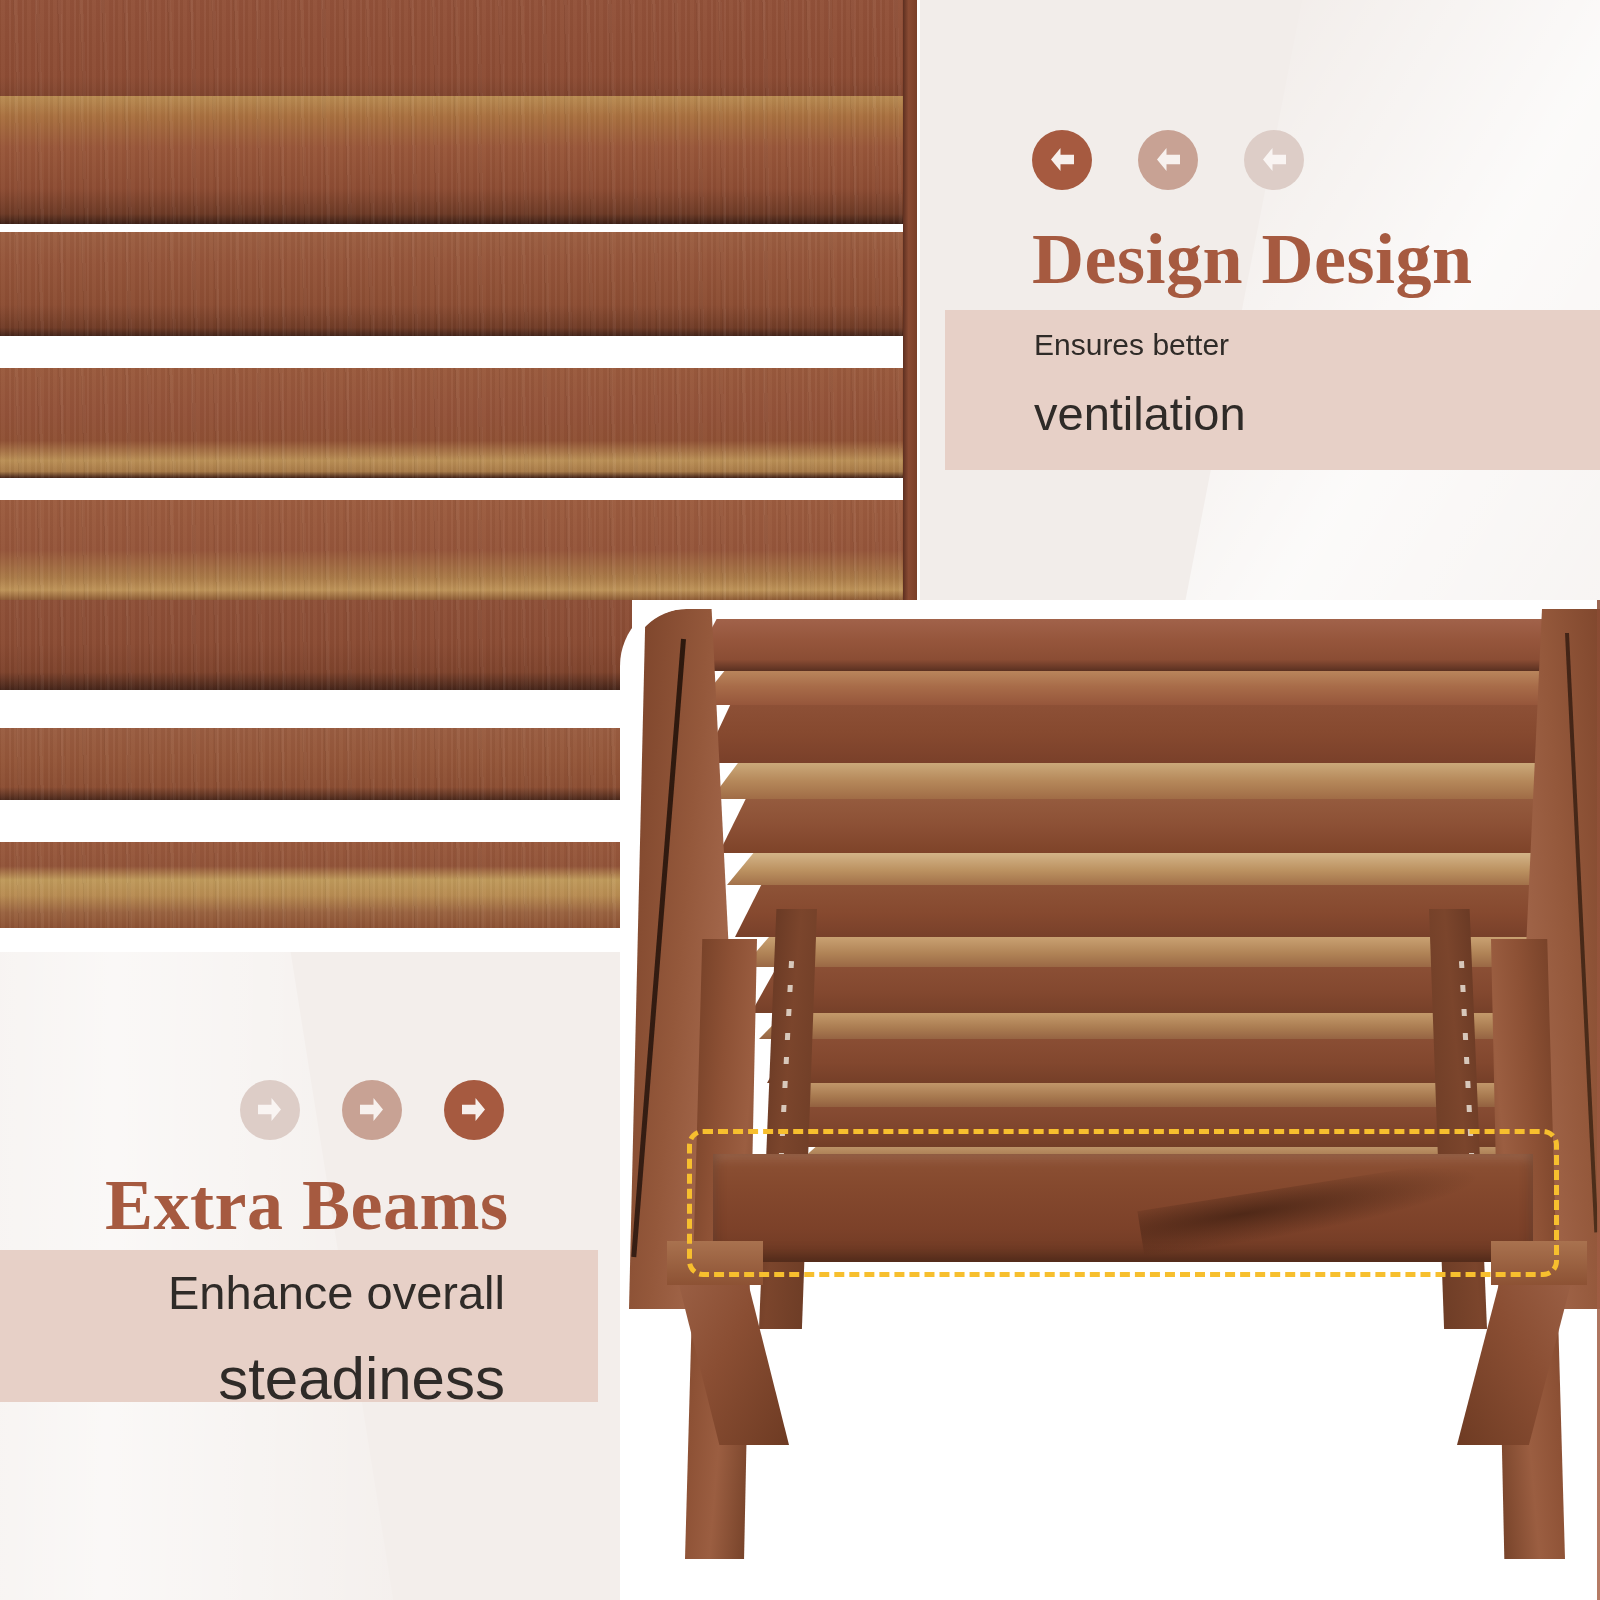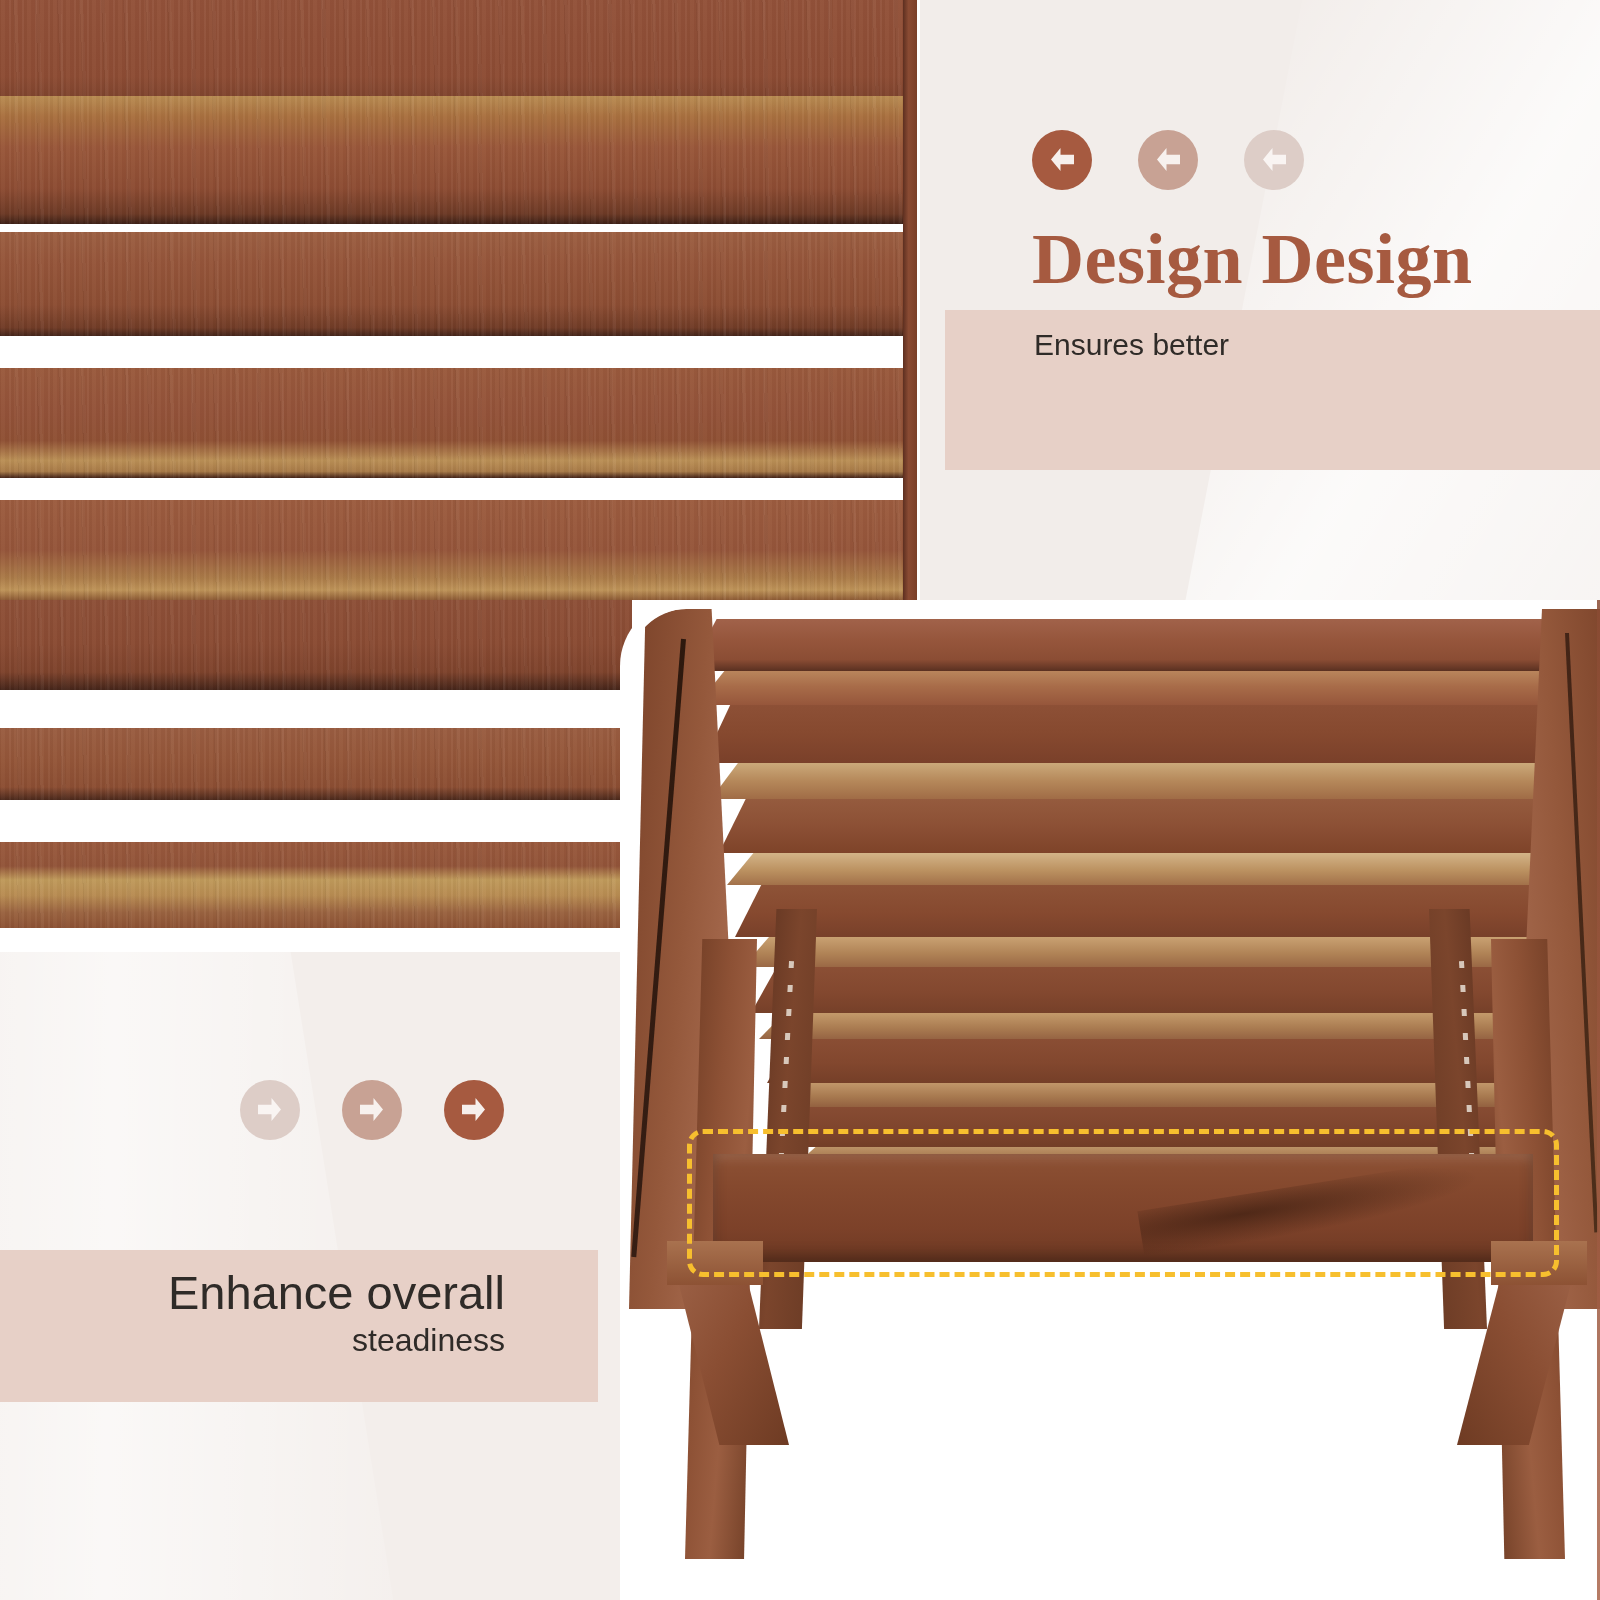--- a/index.html
+++ b/index.html
@@ -161,20 +161,21 @@
             <path d="M15.5 3 L6 14.5 L15.5 26 L15.5 19.2 L29 19.2 L29 9.8 L15.5 9.8 Z" fill="#f9f4f2"></path>
           </svg>
         </span>
       </div>
 
       <div class="feat-title" style="left:112px;top:218px;font-size:72px;color:#a65a40;">Design Design</div>
 
       <div class="pink-band" style="left:25px;top:310px;width:655px;height:160px;"></div>
 
       <div class="feat-sub" style="left:114px;top:325px;font-size:30px;">Ensures better</div>
+      <div class="feat-sub" style="left:114px;top:383px;font-size:47px;">ventilation</div>
 
     </div>
   </div>
 
   <div id="bl-panel">
     <div class="sheen"></div>
 
     <div class="arrow-row" style="left:240px;top:128px;gap:42px;">
       <span class="arrow-badge" style="background:#ddcdc7;">
         <svg width="34" height="30" viewBox="0 0 34 30" aria-hidden="true">
@@ -186,25 +187,26 @@
           <path d="M18.5 3 L28 14.5 L18.5 26 L18.5 19.2 L5 19.2 L5 9.8 L18.5 9.8 Z" fill="#f7f1ee"></path>
         </svg>
       </span>
       <span class="arrow-badge" style="background:#a65a40;">
         <svg width="34" height="30" viewBox="0 0 34 30" aria-hidden="true">
           <path d="M18.5 3 L28 14.5 L18.5 26 L18.5 19.2 L5 19.2 L5 9.8 L18.5 9.8 Z" fill="#f6efec"></path>
         </svg>
       </span>
     </div>
 
+    <div class="feat-title" style="left:105px;top:212px;font-size:72px;color:#a65a40;">Extra Beams</div>
 
     <div class="pink-band" style="left:0px;top:298px;width:598px;height:152px;"></div>
 
     <div class="feat-sub" style="left:155px;top:310px;font-size:47px;text-align:right;width:350px;">Enhance overall</div>
-    <div class="feat-sub" style="left:155px;top:368px;font-size:32px;text-align:right;width:350px;">steadiness</div>
+    <div class="feat-sub" style="left:155px;top:388px;font-size:60px;text-align:right;width:350px;">steadiness</div>
   </div>
 
   <div id="br-photo">
     <div id="br-inner">
 
       <div class="bench-slat" style="left:60px;top:10px;width:920px;height:52px;
                background:linear-gradient(180deg,#a1624a 0%,#96563c 40%,#8b4d34 78%,#5a3021 100%);
                clip-path:polygon(3% 0,100% 0,100% 100%,0% 100%);"></div>
 
       <div class="bench-slat" style="left:68px;top:62px;width:912px;height:34px;

